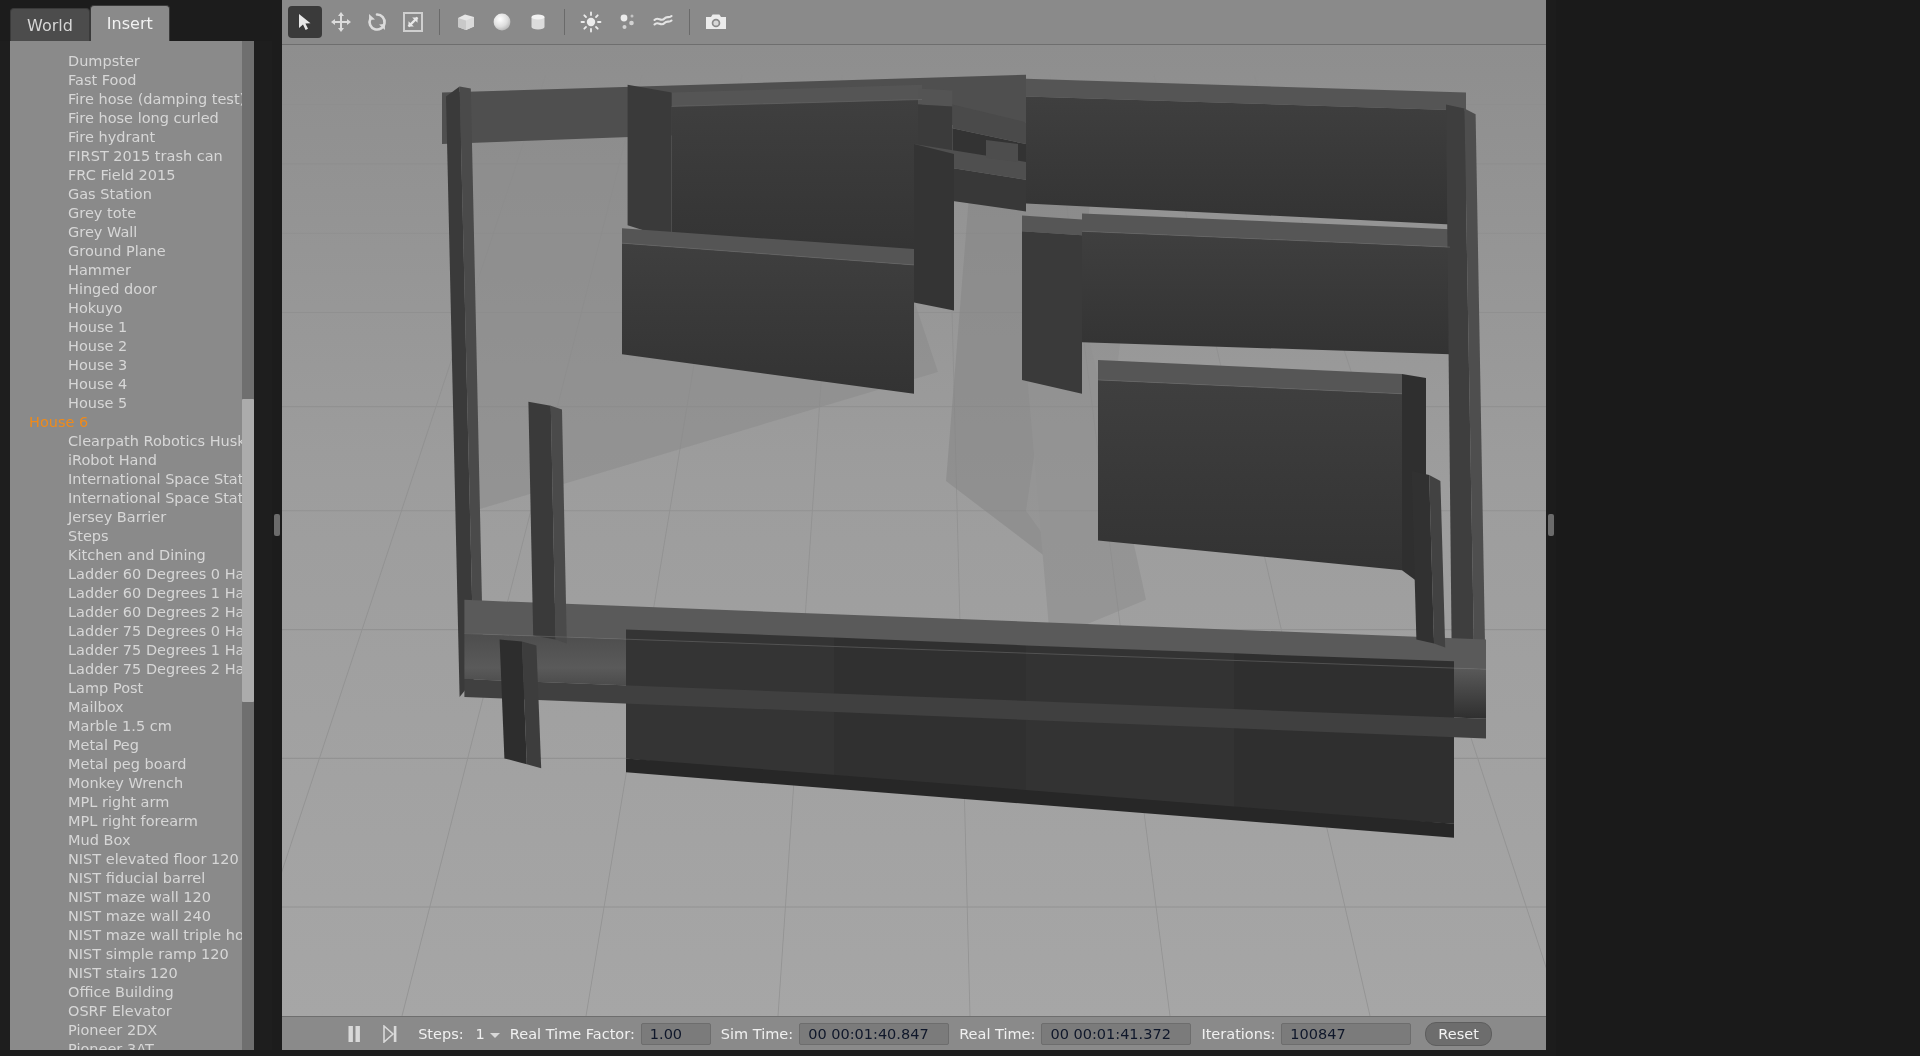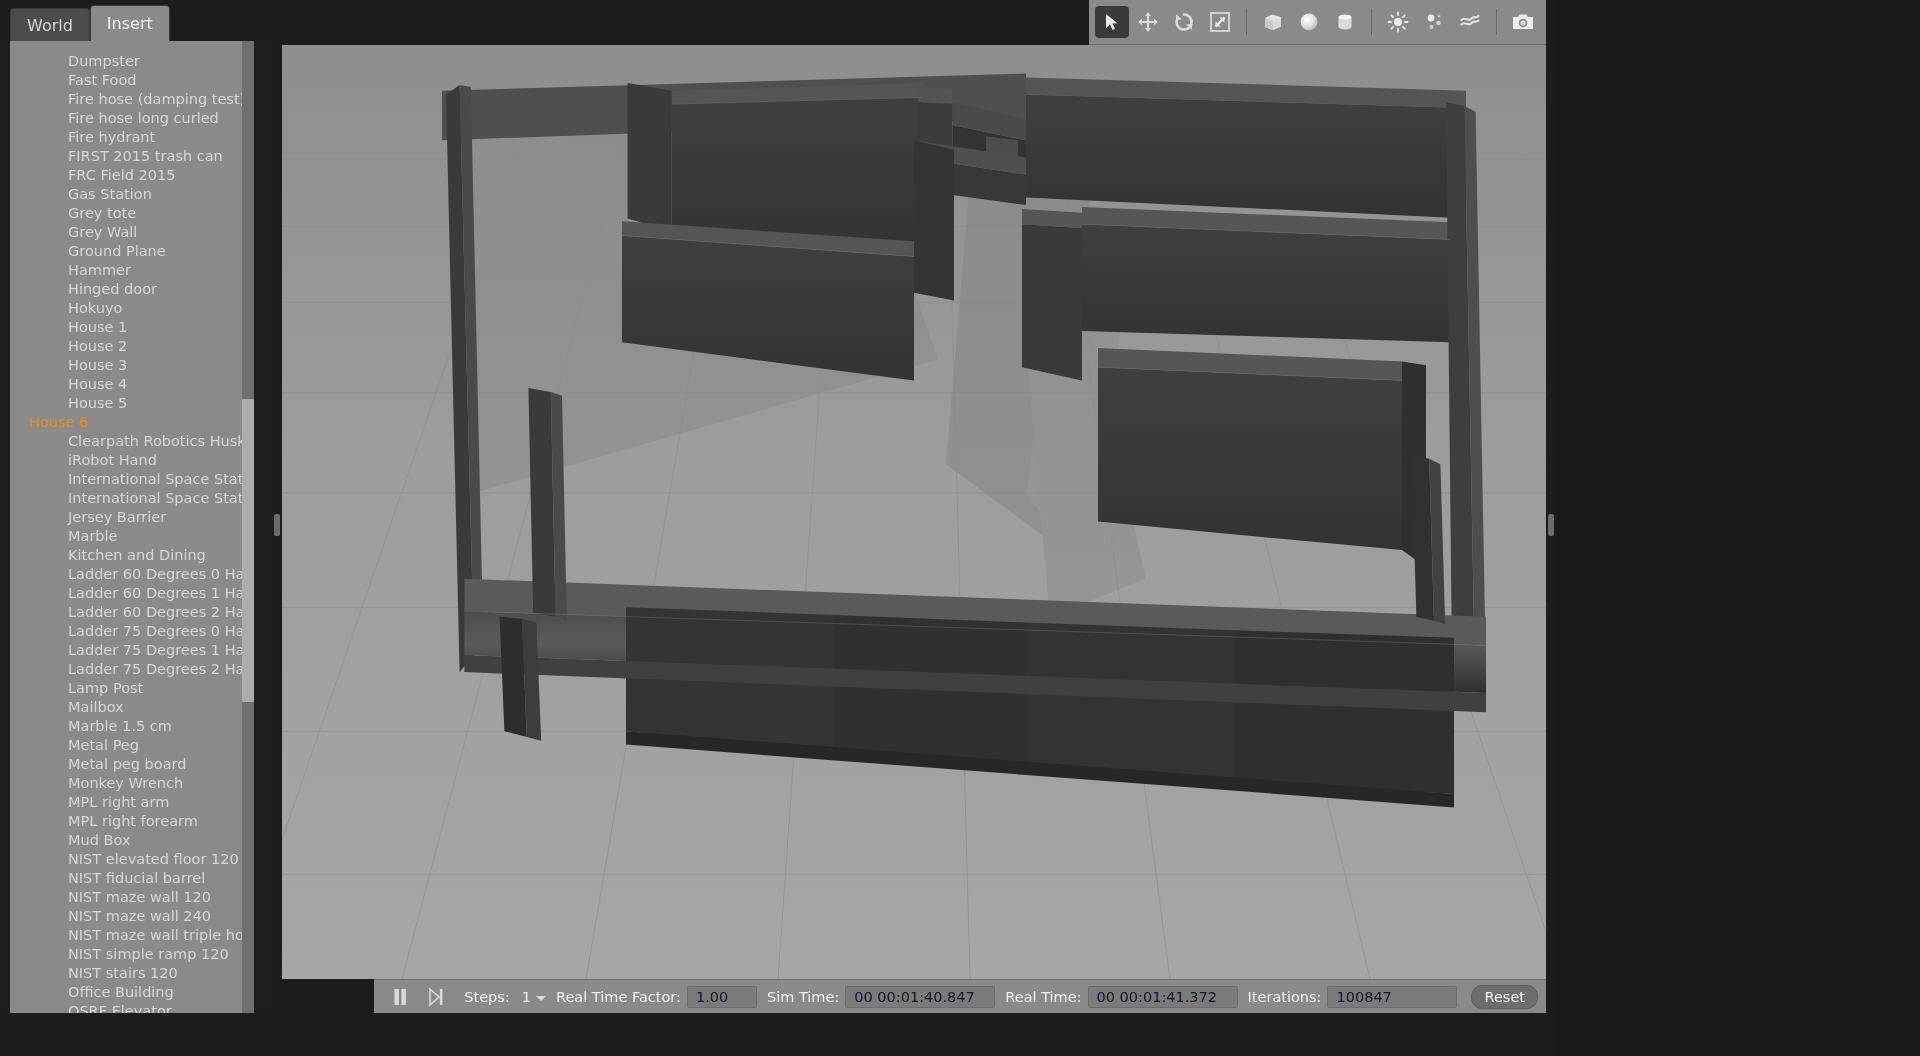--- a/index.html
+++ b/index.html
@@ -9,21 +9,20 @@
     overflow: hidden;
     background: #1a1a1a;
     font-family: "DejaVu Sans", "Liberation Sans", sans-serif;
   }
   #app {
     position: relative;
     width: 1556px; height: 1056px;
     background: #1c1c1c;
     display: flex;
     flex-direction: column;
-    gap: 37px;
   }
 
   
   .body-row {
     position: relative;
     flex: 1 1 auto;
     display: flex;
     flex-direction: row;
     min-height: 0;
   }
@@ -142,21 +141,20 @@
   }
 
   
   .center-col {
     flex: 1 1 auto;
     display: flex;
     flex-direction: column;
     min-width: 0;
     background: #1c1c1c;
     padding-top: 0px;
-    align-items: flex-end;
   }
   .render-toolbar {
     height: 45px;
     flex: 0 0 45px;
     background: #8a8a8a;
     display: flex;
     align-items: center;
     padding: 0 6px;
     gap: 2px;
     border-bottom: 1px solid #6e6e6e;
@@ -293,21 +291,21 @@
             <div class="list-item">House 2</div>
             <div class="list-item">House 3</div>
             <div class="list-item">House 4</div>
             <div class="list-item">House 5</div>
             <div class="list-item selected">House 6</div>
             <div class="list-item">Clearpath Robotics Husk...</div>
             <div class="list-item">iRobot Hand</div>
             <div class="list-item">International Space Station</div>
             <div class="list-item">International Space Stati...</div>
             <div class="list-item">Jersey Barrier</div>
-            <div class="list-item">Marble</div>
+            <div class="list-item">Steps</div>
             <div class="list-item">Kitchen and Dining</div>
             <div class="list-item">Ladder 60 Degrees 0 Ha...</div>
             <div class="list-item">Ladder 60 Degrees 1 Ha...</div>
             <div class="list-item">Ladder 60 Degrees 2 Ha...</div>
             <div class="list-item">Ladder 75 Degrees 0 Ha...</div>
             <div class="list-item">Ladder 75 Degrees 1 Ha...</div>
             <div class="list-item">Ladder 75 Degrees 2 Ha...</div>
             <div class="list-item">Lamp Post</div>
             <div class="list-item">Mailbox</div>
             <div class="list-item">Marble 1.5 cm</div>

